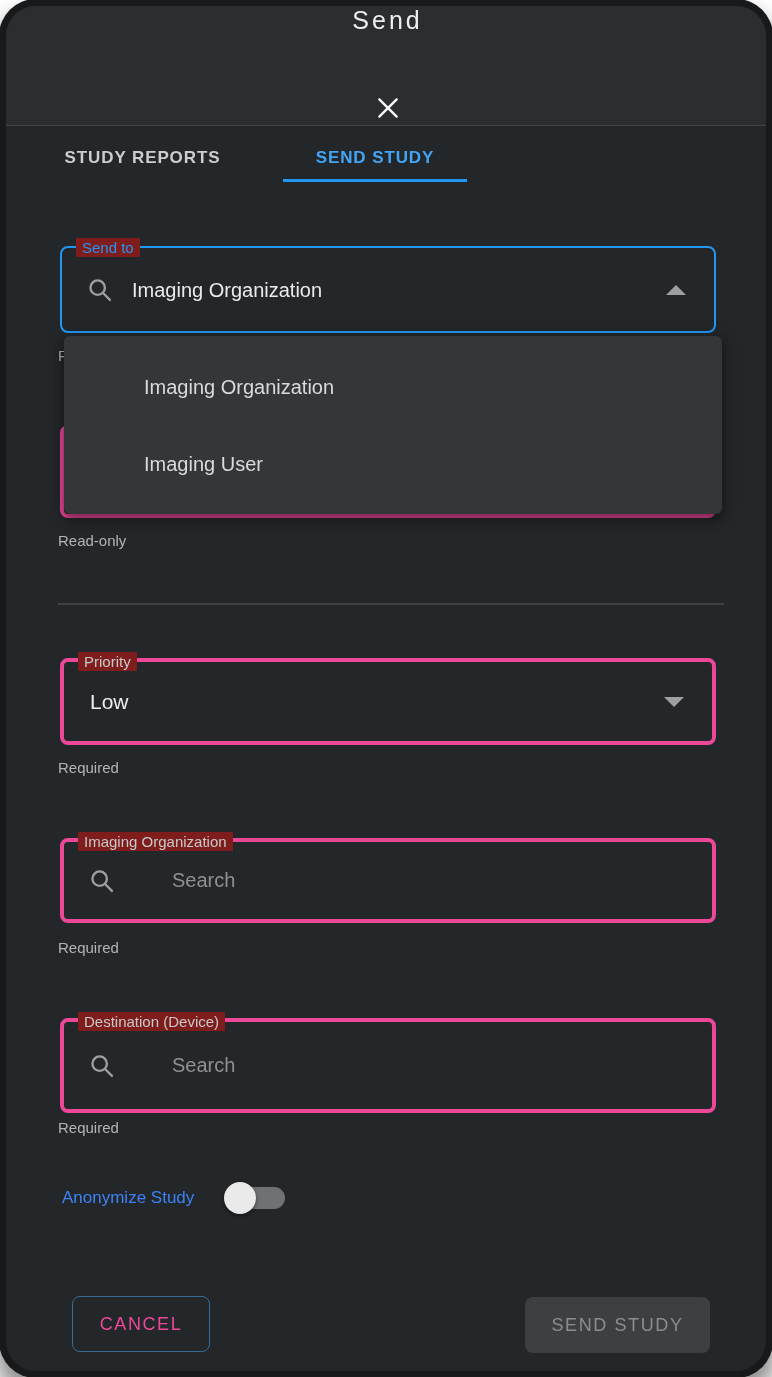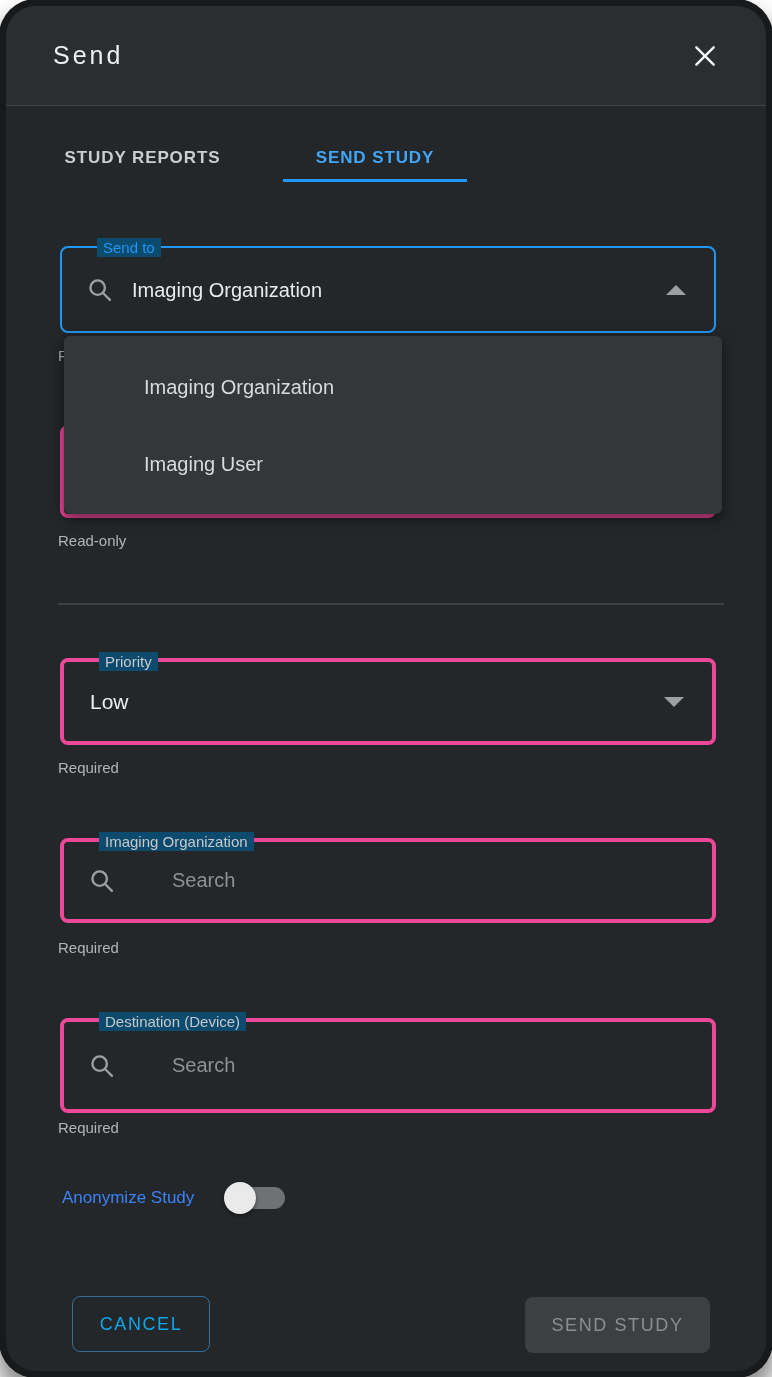--- a/index.html
+++ b/index.html
@@ -7,41 +7,42 @@
   .stage { position:relative; width:772px; height:1377px; background:#ffffff; overflow:hidden; }
 
   .dialog {
     position:absolute; left:6px; top:6px; width:760px; height:1365px;
     background:#242729; border-radius:30px; overflow:hidden;
     box-shadow: 0 0 0 7px #17191a, 0 16px 22px 10px rgba(0,0,0,0.45);
   }
 
   
   .header {
-    position:absolute; left:0; top:0; width:100%; height:100px;
+    position:absolute; left:0; top:0; width:100%; height:120px;
     background:#2b2e31; border-bottom:1px solid #404345;
     display:flex; align-items:center; justify-content:space-between;
     padding:0 44px 0 47px;
+    flex-direction:column;
   }
   .title { font-size:25px; letter-spacing:3px; font-weight:500; color:#edeeee; }
   .close-btn { width:34px; height:34px; display:flex; align-items:center; justify-content:center;
     background:transparent; border:none; cursor:pointer; }
 
   
   .tab { position:absolute; top:128px; height:48px; display:flex; align-items:center; justify-content:center;
     font-size:17px; font-weight:600; letter-spacing:0.9px; background:transparent; border:none; cursor:pointer; }
   .tab-reports { left:30px; width:213px; color:#cbcdce; }
   .tab-study  { left:277px; width:184px; color:#42a5f5; }
   .tab-indicator { position:absolute; left:277px; top:173px; width:184px; height:3px; background:#2196f3; }
 
   
   .field { position:absolute; left:54px; width:656px; border:4px solid #ec4899; border-radius:8px; background:transparent; }
   .field .flabel {
-    position:absolute; top:-10px; left:14px; padding:0 6px; background:#0c4a6e;
-    font-size:15px; color:#c6c8c9; line-height:19px; white-space:nowrap;margin-left:21px;
+    position:absolute; top:-10px; left:14px; padding:0 6px; background:#7f1d1d;
+    font-size:15px; color:#c6c8c9; line-height:19px; white-space:nowrap;
   }
   .field.blue { border:2px solid #2196f3; }
   .field.blue .flabel { color:#2196f3; }
   .search-glyph { position:absolute; left:24px; top:50%; transform:translateY(-50%); width:28px; height:28px; }
   .fvalue { position:absolute; left:70px; top:50%; transform:translateY(-50%); font-size:20px; color:#e9eaeb; }
   .bigvalue { position:absolute; left:26px; top:50%; transform:translateY(-50%); font-size:21px; color:#eceded; }
   .search-input {
     position:absolute; left:68px; right:60px; top:0; bottom:0;
     background:transparent; border:none; outline:none; font-size:20px; color:#e9eaeb;
     font-family:"Liberation Sans","DejaVu Sans",sans-serif;
@@ -71,21 +72,21 @@
   .switch { position:absolute; left:221px; top:1170px; width:60px; height:44px; cursor:pointer; background:transparent; border:none; }
   .switch .track { position:absolute; left:0; top:11px; width:58px; height:22px; border-radius:11px; background:#6f7274; }
   .switch .thumb { position:absolute; left:-3px; top:6px; width:32px; height:32px; border-radius:50%;
     background:#eaeaea; box-shadow:0 2px 4px rgba(0,0,0,0.45); }
 
   
   .btn { position:absolute; display:flex; align-items:center; justify-content:center;
     font-size:18px; font-weight:500; letter-spacing:1.6px; border-radius:8px; cursor:pointer;
     font-family:"Liberation Sans","DejaVu Sans",sans-serif; }
   .btn-cancel { left:66px; top:1290px; width:138px; height:56px;
-    background:transparent; border:1px solid rgba(66,165,245,0.55); color:#0ea5e9; }
+    background:transparent; border:1px solid rgba(66,165,245,0.55); color:#ec4899; }
   .btn-send { left:519px; top:1291px; width:185px; height:56px;
     background:#3d4043; border:none; color:#8b8e90; }
 </style>
 </head>
 <body>
 
 <div class="stage">
   <div class="dialog">
 
     <div class="header">

